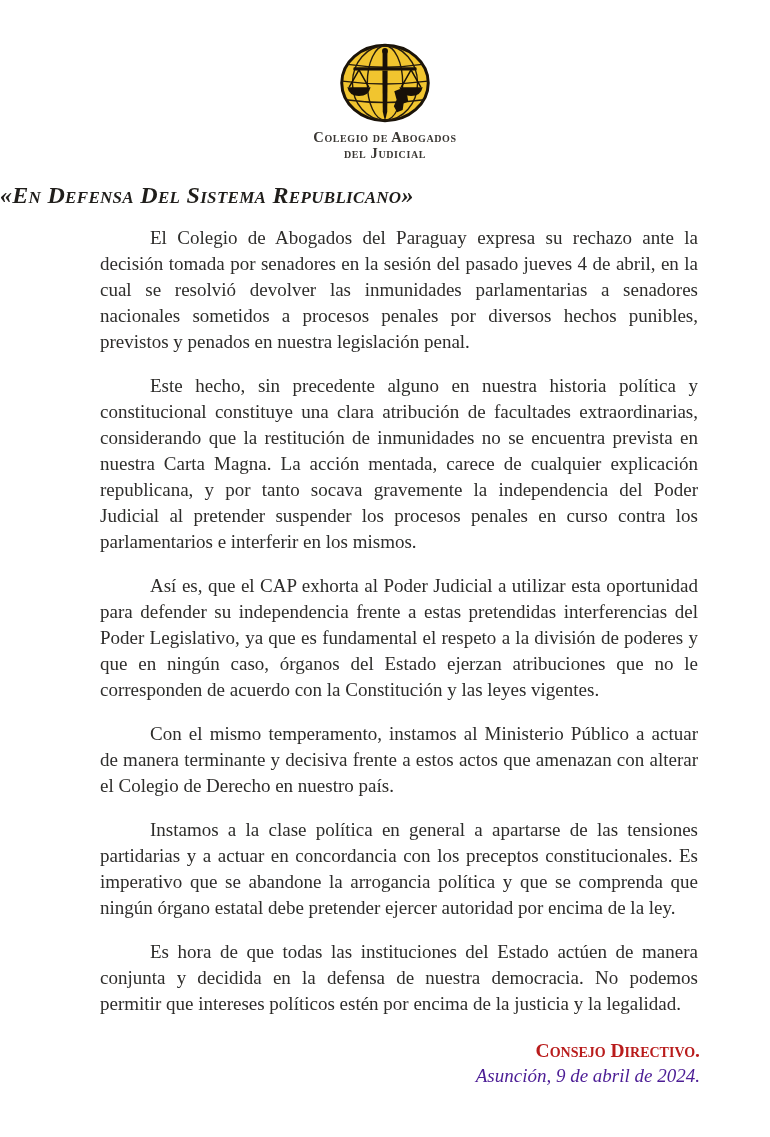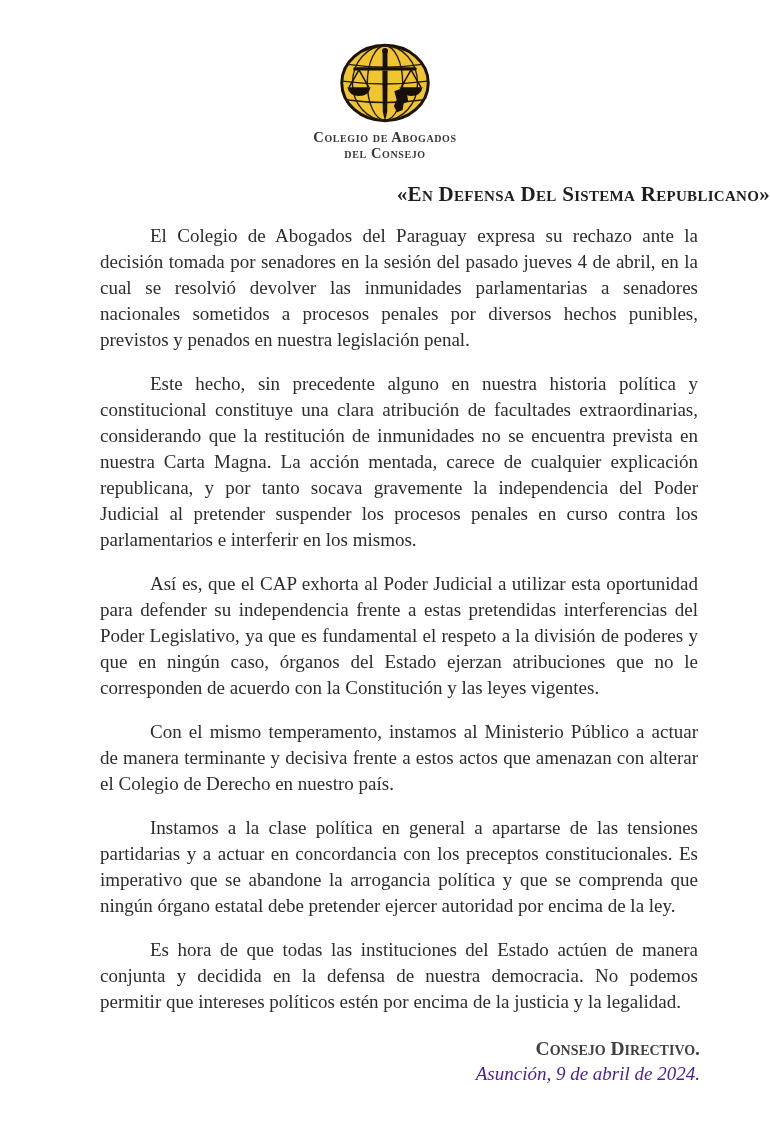--- a/index.html
+++ b/index.html
@@ -36,48 +36,49 @@
   .org-name {
     margin-top: 3px;
     font-variant: small-caps;
     font-size: 14.5px;
     line-height: 1.08;
     letter-spacing: 0.6px;
     color: #3a3733;
     font-weight: 600;
   }
   .doc-title {
-    text-align: right;
+    text-align: left;
     margin-top: 21px;
     font-variant: small-caps;
     font-weight: bold;
-    font-size: 21px;
+    font-size: 24px;
     letter-spacing: 0.3px;
     color: #201e1b;
+    font-style: italic;
   }
   .body-text {
     margin: 16px 72px 0 100px;
     text-align: justify;
     font-size: 19px;
     line-height: 26px;
   }
   .body-text p {
     margin: 0 0 18px 0;
     text-indent: 50px;
   }
   .signature {
     margin: 22px 70px 0 0;
     text-align: right;
     line-height: 1.25;
   }
   .signer {
     font-variant: small-caps;
     font-weight: bold;
     font-size: 19.5px;
-    color: #404040;
+    color: #b91c1c;
   }
   .place-date {
     font-style: italic;
     font-size: 19px;
     color: #4c1d95;
   }
 </style>
 </head>
 <body>
 
@@ -112,21 +113,21 @@
         <g>
           <path d="M78,29 L67.5,47.5 M78,29 L88.5,47.5" stroke="#171008" stroke-width="1.6" fill="none"></path>
           <path d="M65.5,47.5 L90.5,47.5 Q88.5,57 78,57 Q67.5,57 65.5,47.5 Z" fill="#171008"></path>
         </g>
 
         <path d="M60,52 L66,49.5 L71,52 L74,57 L75,63 L70,65 L69,72 L63,74.5 L59.5,68 L62.5,61 Z" fill="#171008"></path>
       </svg>
     </div>
     <div class="org-name">
       <div>Colegio de Abogados</div>
-      <div>del Consejo</div>
+      <div>del Judicial</div>
     </div>
   </div>
 
   <div class="doc-title">«En Defensa Del Sistema Republicano»</div>
 
   <div class="body-text">
     <p>El Colegio de Abogados del Paraguay expresa su rechazo ante la decisión tomada por senadores en la sesión del pasado jueves 4 de abril, en la cual se resolvió devolver las inmunidades parlamentarias a senadores nacionales sometidos a procesos penales por diversos hechos punibles, previstos y penados en nuestra legislación penal.</p>
     <p>Este hecho, sin precedente alguno en nuestra historia política y constitucional constituye una clara atribución de facultades extraordinarias, considerando que la restitución de inmunidades no se encuentra prevista en nuestra Carta Magna. La acción mentada, carece de cualquier explicación republicana, y por tanto socava gravemente la independencia del Poder Judicial al pretender suspender los procesos penales en curso contra los parlamentarios e interferir en los mismos.</p>
     <p>Así es, que el CAP exhorta al Poder Judicial a utilizar esta oportunidad para defender su independencia frente a estas pretendidas interferencias del Poder Legislativo, ya que es fundamental el respeto a la división de poderes y que en ningún caso, órganos del Estado ejerzan atribuciones que no le corresponden de acuerdo con la Constitución y las leyes vigentes.</p>
     <p>Con el mismo temperamento, instamos al Ministerio Público a actuar de manera terminante y decisiva frente a estos actos que amenazan con alterar el Colegio de Derecho en nuestro país.</p>

